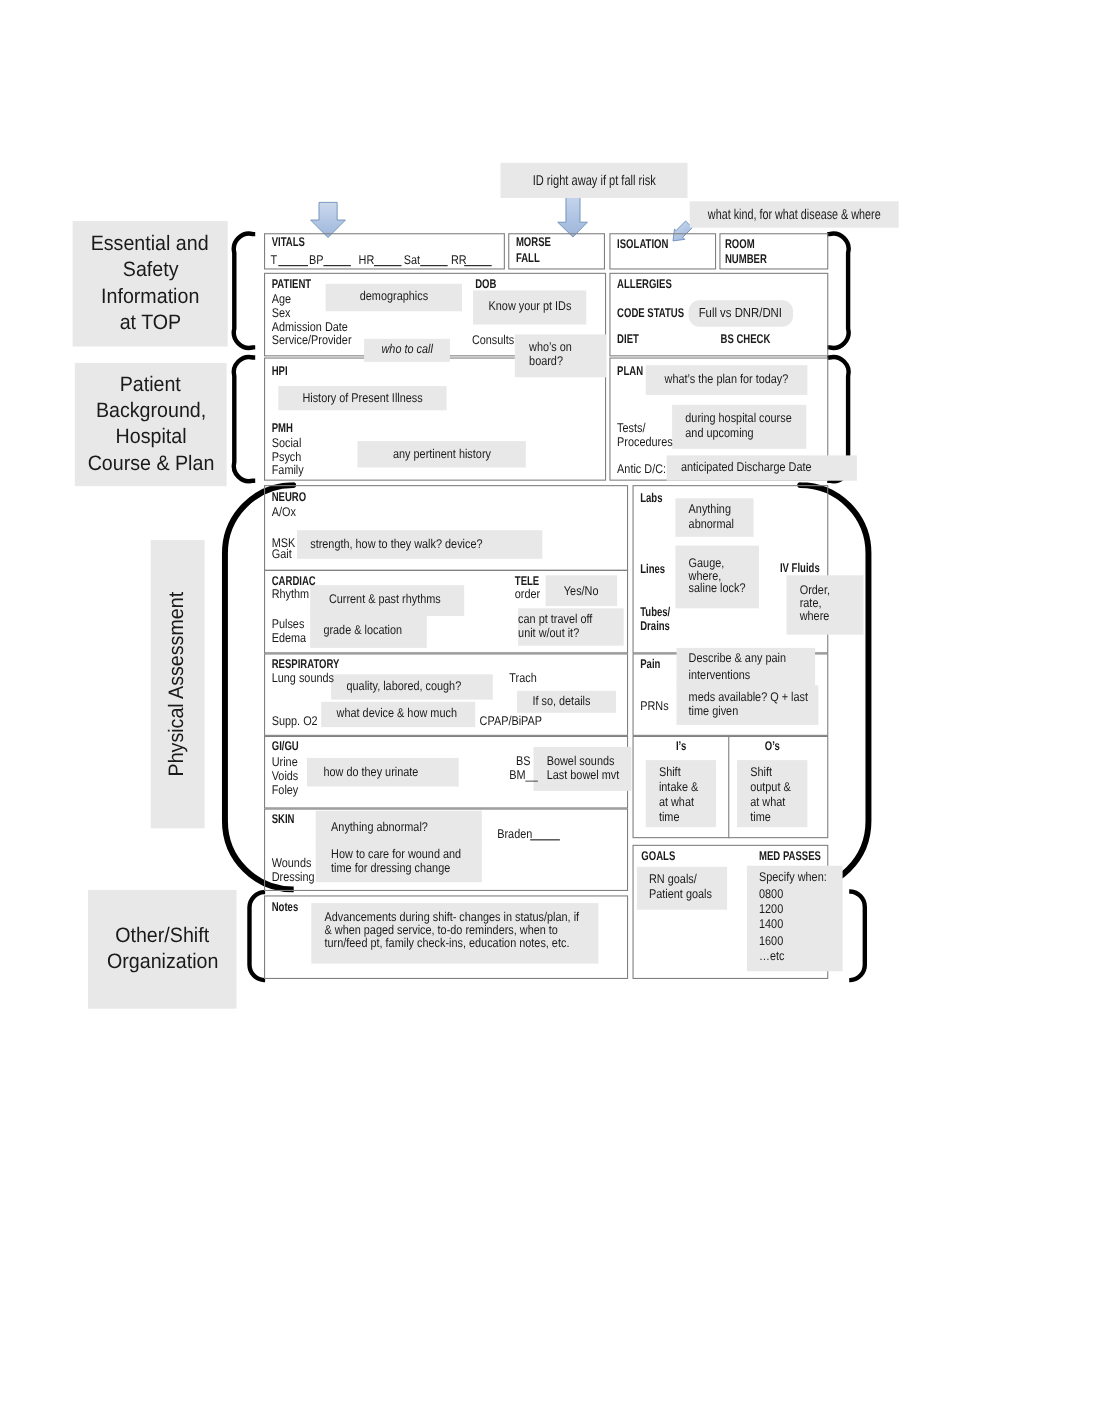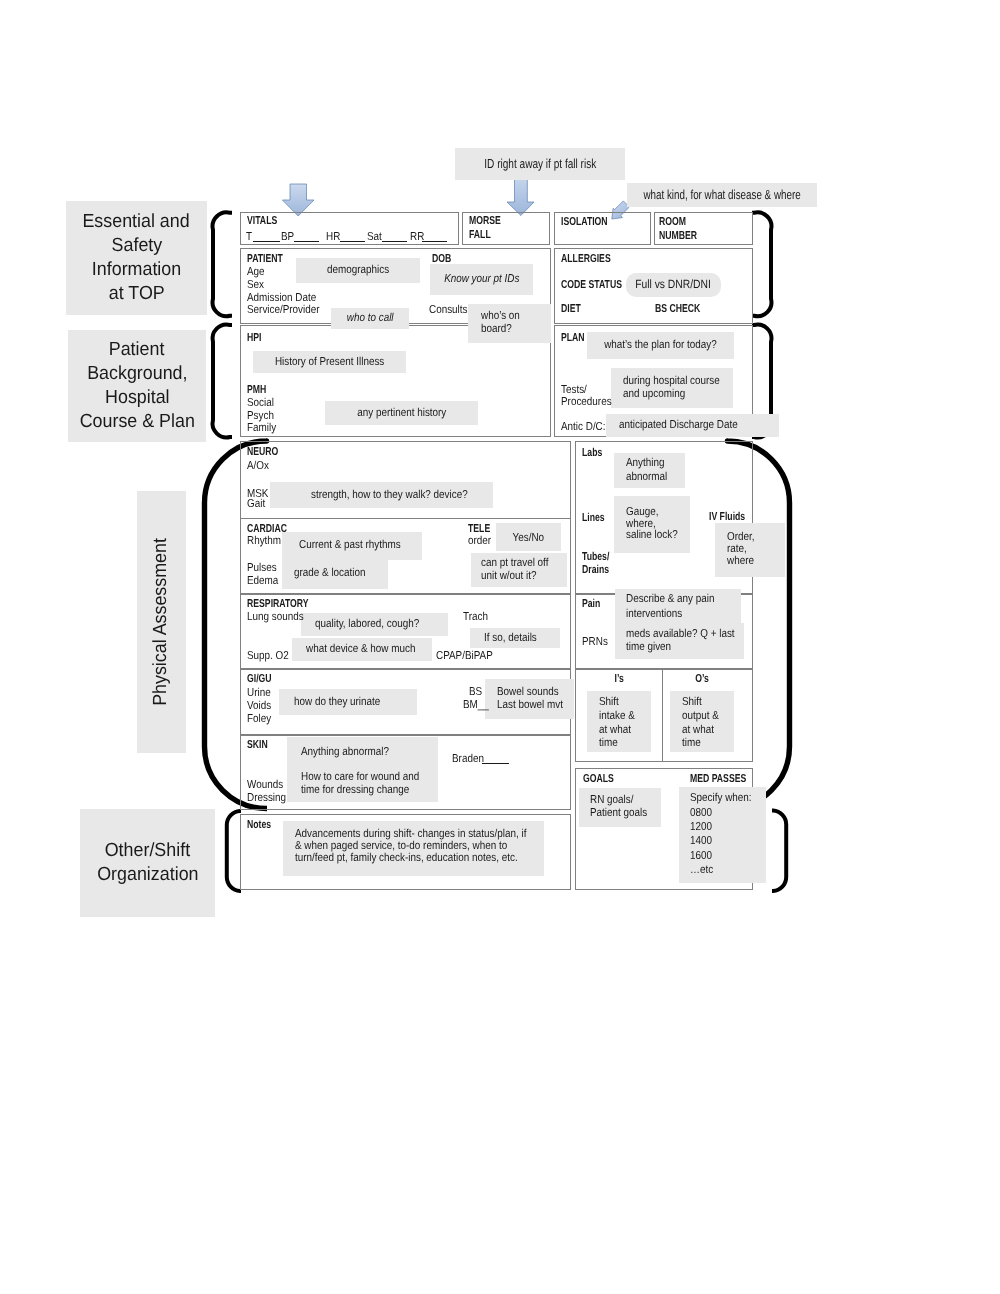--- a/index.html
+++ b/index.html
@@ -94,21 +94,21 @@
   <div class="txt" data-name="patient-row-sex" style="left:247px;top:278.5px;font-size:11.5px;transform:scaleX(0.86);">Sex</div>
   <div class="txt" data-name="patient-row-admission-date" style="left:247px;top:291.5px;font-size:11.5px;transform:scaleX(0.86);">Admission Date</div>
   <div class="txt" data-name="patient-row-service-provider" style="left:247px;top:304px;font-size:11.5px;transform:scaleX(0.86);">Service/Provider</div>
   <div class="gbox" data-name="note-demographics" style="left:296px;top:258px;width:124px;height:25px;font-size:11.5px;line-height:1.3;display:flex;flex-direction:column;justify-content:center;align-items:center;">
       <span class="nb" style="transform:scaleX(0.86)" data-name="note-demographics-text">demographics</span>
     </div>
   <div class="gbox" data-name="note-who-to-call" style="left:331px;top:308px;width:78px;height:21px;font-size:11.5px;line-height:1.3;display:flex;flex-direction:column;justify-content:center;align-items:center;font-style:italic;">
       <span class="nb" style="transform:scaleX(0.86)" data-name="note-who-to-call-text">who to call</span>
     </div>
   <div class="txt b" data-name="dob-header" style="left:432px;top:253px;font-size:11.5px;transform:scaleX(0.755);">DOB</div>
-  <div class="gbox" data-name="note-know-your-pt-ids" style="left:430px;top:264px;width:103px;height:31px;font-size:11.5px;line-height:1.3;display:flex;flex-direction:column;justify-content:center;align-items:center;font-style:italic;">
+  <div class="gbox" data-name="note-know-your-pt-ids" style="left:430px;top:264px;width:103px;height:31px;font-size:11.5px;line-height:1.3;display:flex;flex-direction:column;justify-content:center;align-items:center;">
       <span class="nb" style="transform:scaleX(0.86)" data-name="note-know-your-pt-ids-text">Know your pt IDs</span>
     </div>
   <div class="txt" data-name="consults-label" style="left:429px;top:304px;font-size:11.5px;transform:scaleX(0.86);">Consults</div>
   <div class="gbox" data-name="note-whos-on-board" style="left:468px;top:304px;width:83px;height:39px;font-size:11.5px;line-height:1.04;display:flex;flex-direction:column;justify-content:center;align-items:flex-start;padding-left:13px;gap:1px;">
       <span class="nbl" style="transform:scaleX(0.86)" data-name="note-whos-on-board-l1">who’s on</span>
       <span class="nbl" style="transform:scaleX(0.86)" data-name="note-whos-on-board-l2">board?</span>
     </div>
   <div class="cell" data-name="cell-allergies-block" style="left:554px;top:248px;width:199px;height:76px;border:1px solid #808080;"></div>
   <div class="txt b" data-name="allergies-header" style="left:561px;top:253px;font-size:11.5px;transform:scaleX(0.755);">ALLERGIES</div>
   <div class="txt b" data-name="code-status-header" style="left:561px;top:279px;font-size:11.5px;transform:scaleX(0.755);">CODE STATUS</div>
@@ -144,40 +144,40 @@
   <div class="txt" data-name="antic-dc-label" style="left:561px;top:421px;font-size:11.5px;transform:scaleX(0.86);">Antic D/C:</div>
   <div class="gbox" data-name="note-anticipated-discharge" style="left:606px;top:414px;width:173px;height:23px;font-size:11.5px;line-height:1.3;display:flex;flex-direction:column;justify-content:center;align-items:flex-start;padding-left:13px;">
       <span class="nbl" style="transform:scaleX(0.86)" data-name="note-anticipated-discharge-text">anticipated Discharge Date</span>
     </div>
 
   <div class="cell" data-name="cell-neuro" style="left:240px;top:441px;width:331px;height:78px;border:1px solid #808080;"></div>
   <div class="txt b" data-name="neuro-header" style="left:247px;top:446px;font-size:11.5px;transform:scaleX(0.755);">NEURO</div>
   <div class="txt" data-name="neuro-row-aox" style="left:247px;top:460px;font-size:11.5px;transform:scaleX(0.86);">A/Ox</div>
   <div class="txt" data-name="neuro-row-msk" style="left:247px;top:488px;font-size:11.5px;transform:scaleX(0.86);">MSK</div>
   <div class="txt" data-name="neuro-row-gait" style="left:247px;top:498px;font-size:11.5px;transform:scaleX(0.86);">Gait</div>
-  <div class="gbox" data-name="note-neuro-msk" style="left:270px;top:482px;width:223px;height:26px;font-size:11.5px;line-height:1.3;display:flex;flex-direction:column;justify-content:center;align-items:flex-end;padding-left:12px;">
+  <div class="gbox" data-name="note-neuro-msk" style="left:270px;top:482px;width:223px;height:26px;font-size:11.5px;line-height:1.3;display:flex;flex-direction:column;justify-content:center;align-items:flex-start;padding-left:12px;">
       <span class="nbl" style="transform:scaleX(0.86)" data-name="note-neuro-msk-text">strength, how to they walk? device?</span>
     </div>
   <div class="cell" data-name="cell-cardiac" style="left:240px;top:518px;width:331px;height:76px;border:1px solid #808080;"></div>
   <div class="txt b" data-name="cardiac-header" style="left:247px;top:523px;font-size:11.5px;transform:scaleX(0.755);">CARDIAC</div>
   <div class="txt" data-name="cardiac-row-rhythm" style="left:247px;top:535px;font-size:11.5px;transform:scaleX(0.86);">Rhythm</div>
   <div class="txt" data-name="cardiac-row-pulses" style="left:247px;top:562px;font-size:11.5px;transform:scaleX(0.86);">Pulses</div>
   <div class="txt" data-name="cardiac-row-edema" style="left:247px;top:575px;font-size:11.5px;transform:scaleX(0.86);">Edema</div>
   <div class="gbox" data-name="note-cardiac-rhythm" style="left:282px;top:532px;width:140px;height:28px;font-size:11.5px;line-height:1.3;display:flex;flex-direction:column;justify-content:center;align-items:flex-start;padding-left:17px;padding-bottom:2px;">
       <span class="nbl" style="transform:scaleX(0.86)" data-name="note-cardiac-rhythm-text">Current &amp; past rhythms</span>
     </div>
   <div class="gbox" data-name="note-cardiac-pulses" style="left:282px;top:559px;width:106px;height:30px;font-size:11.5px;line-height:1.3;display:flex;flex-direction:column;justify-content:center;align-items:flex-start;padding-left:12px;padding-bottom:2px;">
       <span class="nbl" style="transform:scaleX(0.86)" data-name="note-cardiac-pulses-text">grade &amp; location</span>
     </div>
   <div class="txt b" data-name="tele-label-l1" style="left:468px;top:523px;font-size:11.5px;transform:scaleX(0.755);">TELE</div>
   <div class="txt" data-name="tele-label-l2" style="left:468px;top:535px;font-size:11.5px;transform:scaleX(0.86);">order</div>
   <div class="gbox" data-name="note-tele-yesno" style="left:496px;top:523px;width:65px;height:28px;font-size:11.5px;line-height:1.3;display:flex;flex-direction:column;justify-content:center;align-items:center;padding-top:2px;">
       <span class="nb" style="transform:scaleX(0.86)" data-name="note-tele-yesno-text">Yes/No</span>
     </div>
-  <div class="gbox" data-name="note-tele-travel" style="left:471px;top:553px;width:96px;height:34px;font-size:11.5px;line-height:1.04;display:flex;flex-direction:column;justify-content:center;align-items:flex-start;padding-left:10px;gap:1px;">
+  <div class="gbox" data-name="note-tele-travel" style="left:471px;top:553px;width:96px;height:34px;font-size:11.5px;line-height:1.04;display:flex;flex-direction:column;justify-content:center;align-items:flex-start;padding-left:0;gap:1px;">
       <span class="nbl" style="transform:scaleX(0.86)" data-name="note-tele-travel-l1">can pt travel off</span>
       <span class="nbl" style="transform:scaleX(0.86)" data-name="note-tele-travel-l2">unit w/out it?</span>
     </div>
   <div class="cell" data-name="cell-respiratory" style="left:240px;top:594px;width:331px;height:75px;border:1px solid #808080;"></div>
   <div class="txt b" data-name="respiratory-header" style="left:247px;top:598px;font-size:11.5px;transform:scaleX(0.755);">RESPIRATORY</div>
   <div class="txt" data-name="respiratory-row-lung" style="left:247px;top:611px;font-size:11.5px;transform:scaleX(0.86);">Lung sounds</div>
   <div class="txt" data-name="respiratory-row-o2" style="left:247px;top:650px;font-size:11.5px;transform:scaleX(0.86);">Supp. O2</div>
   <div class="gbox" data-name="note-resp-lung" style="left:301px;top:613px;width:147px;height:23px;font-size:11.5px;line-height:1.3;display:flex;flex-direction:column;justify-content:center;align-items:flex-start;padding-left:14px;">
       <span class="nbl" style="transform:scaleX(0.86)" data-name="note-resp-lung-text">quality, labored, cough?</span>
     </div>

